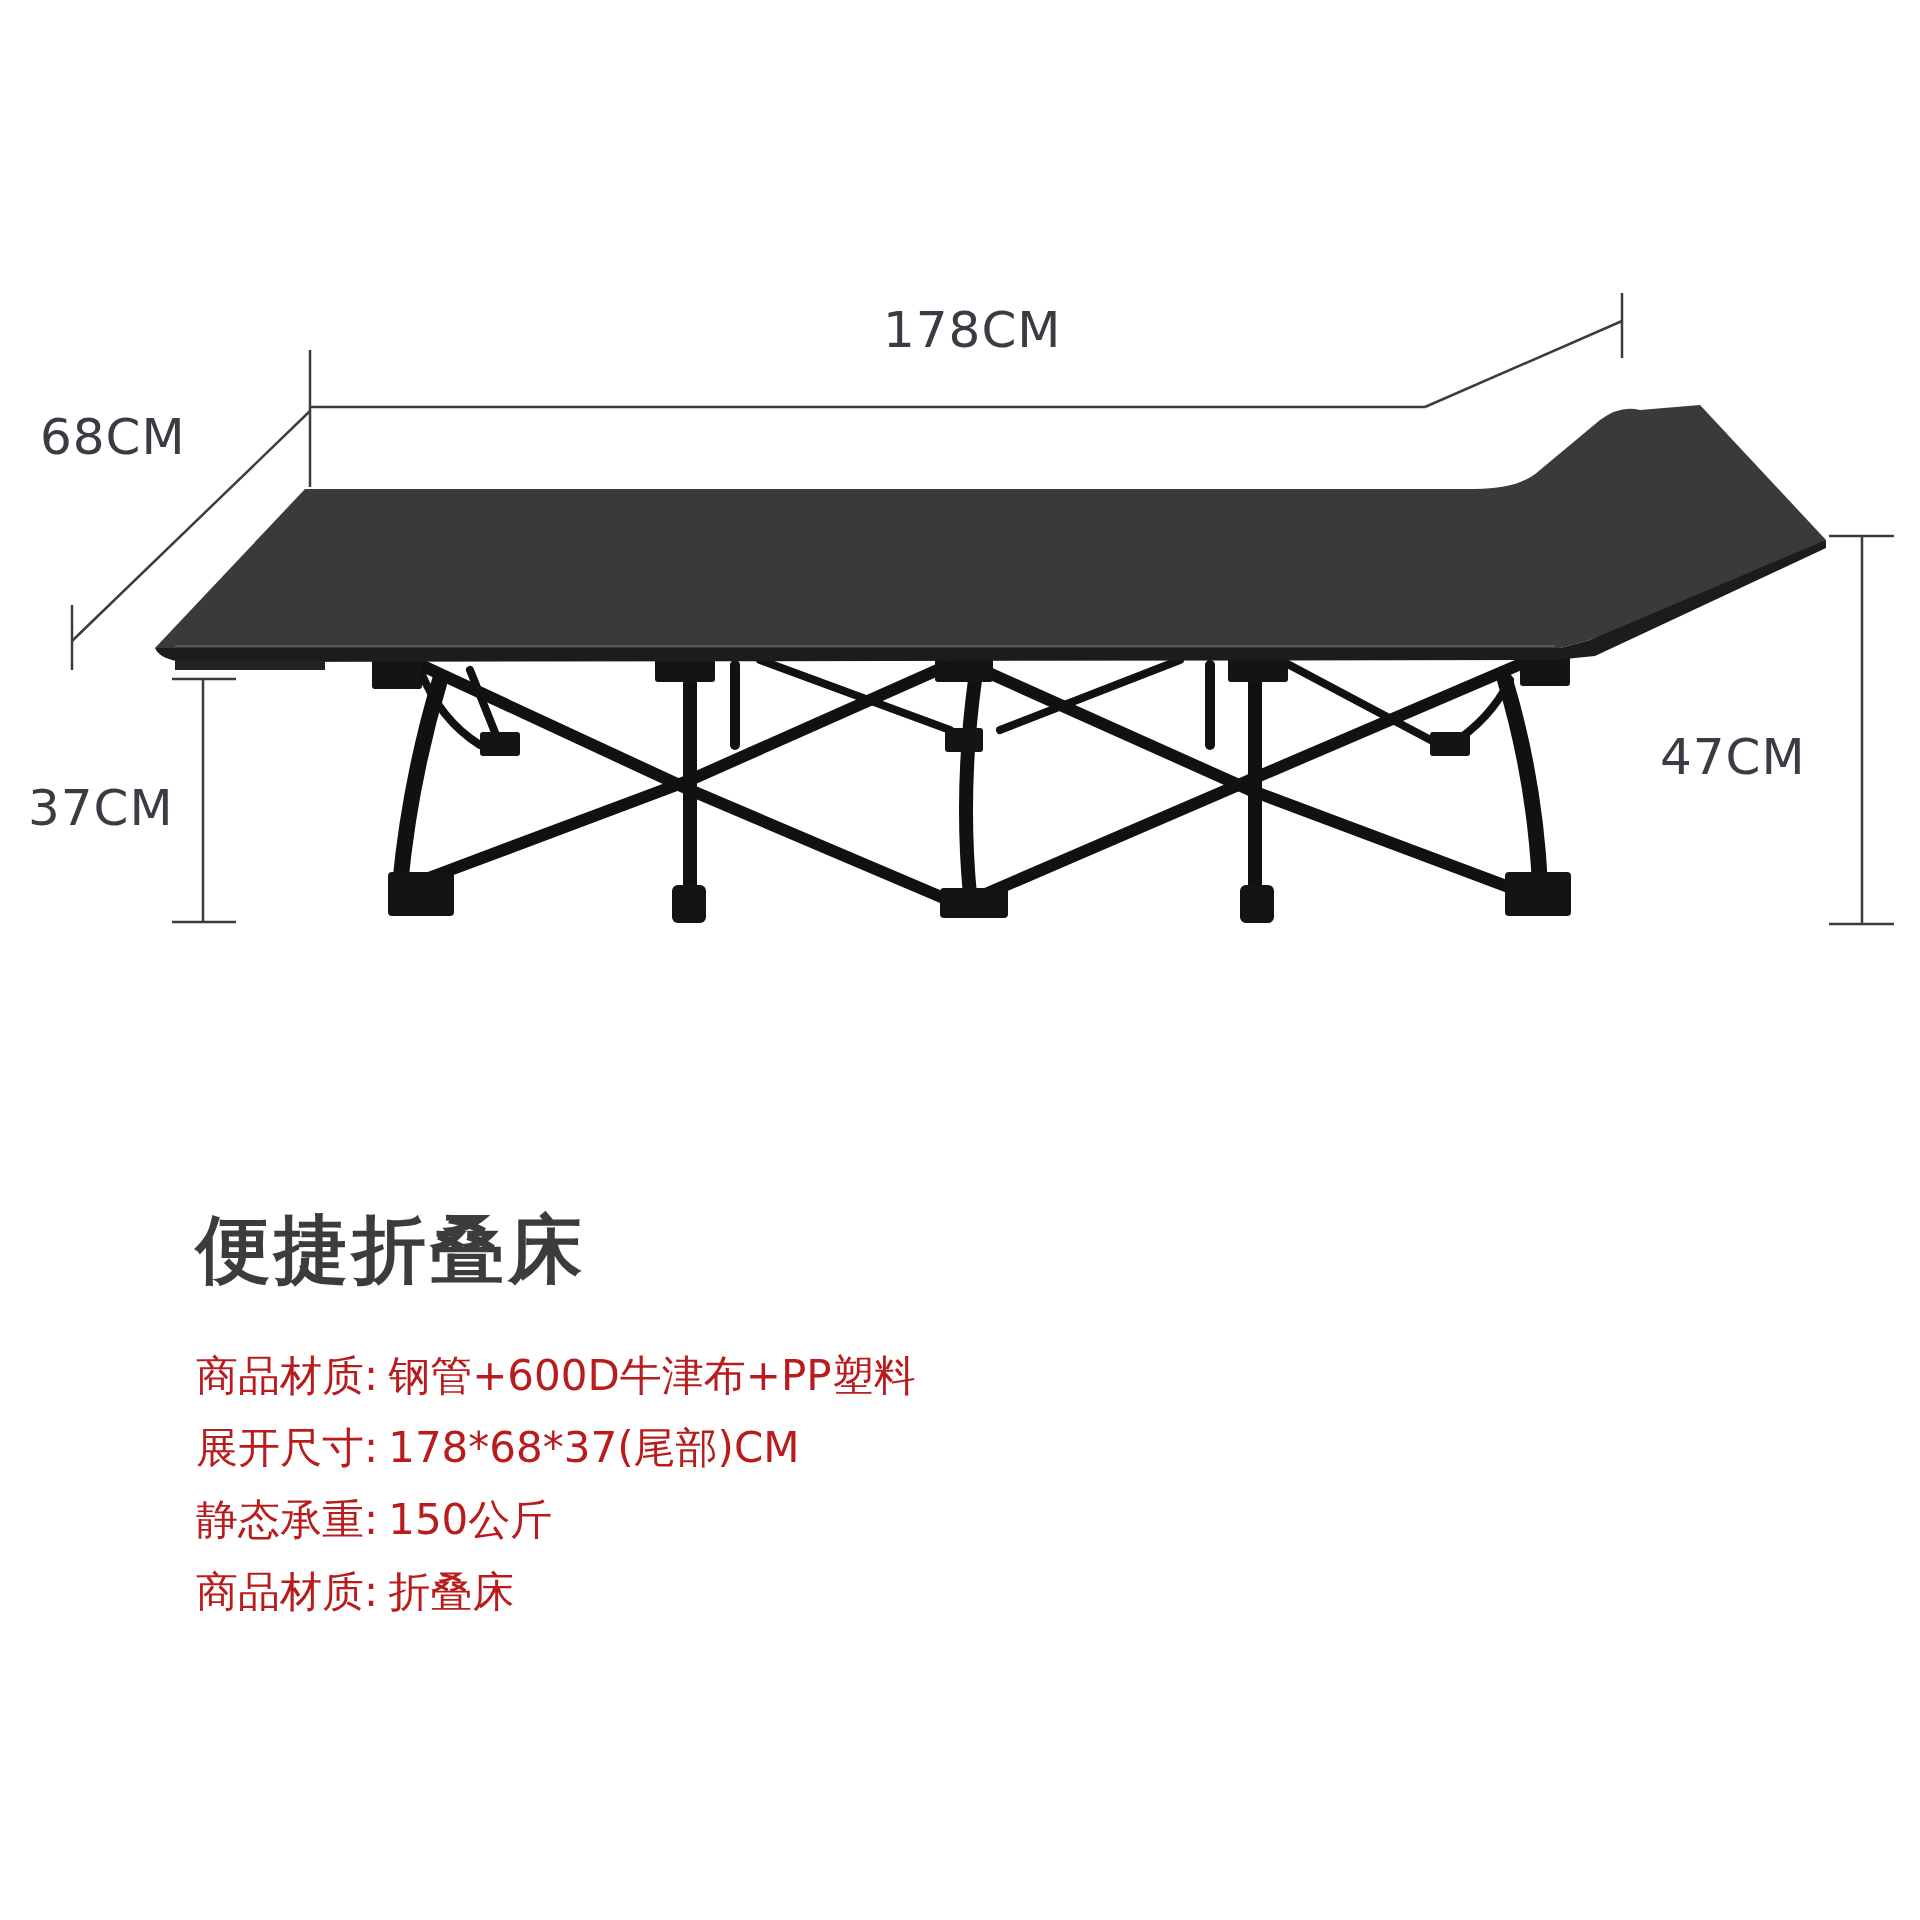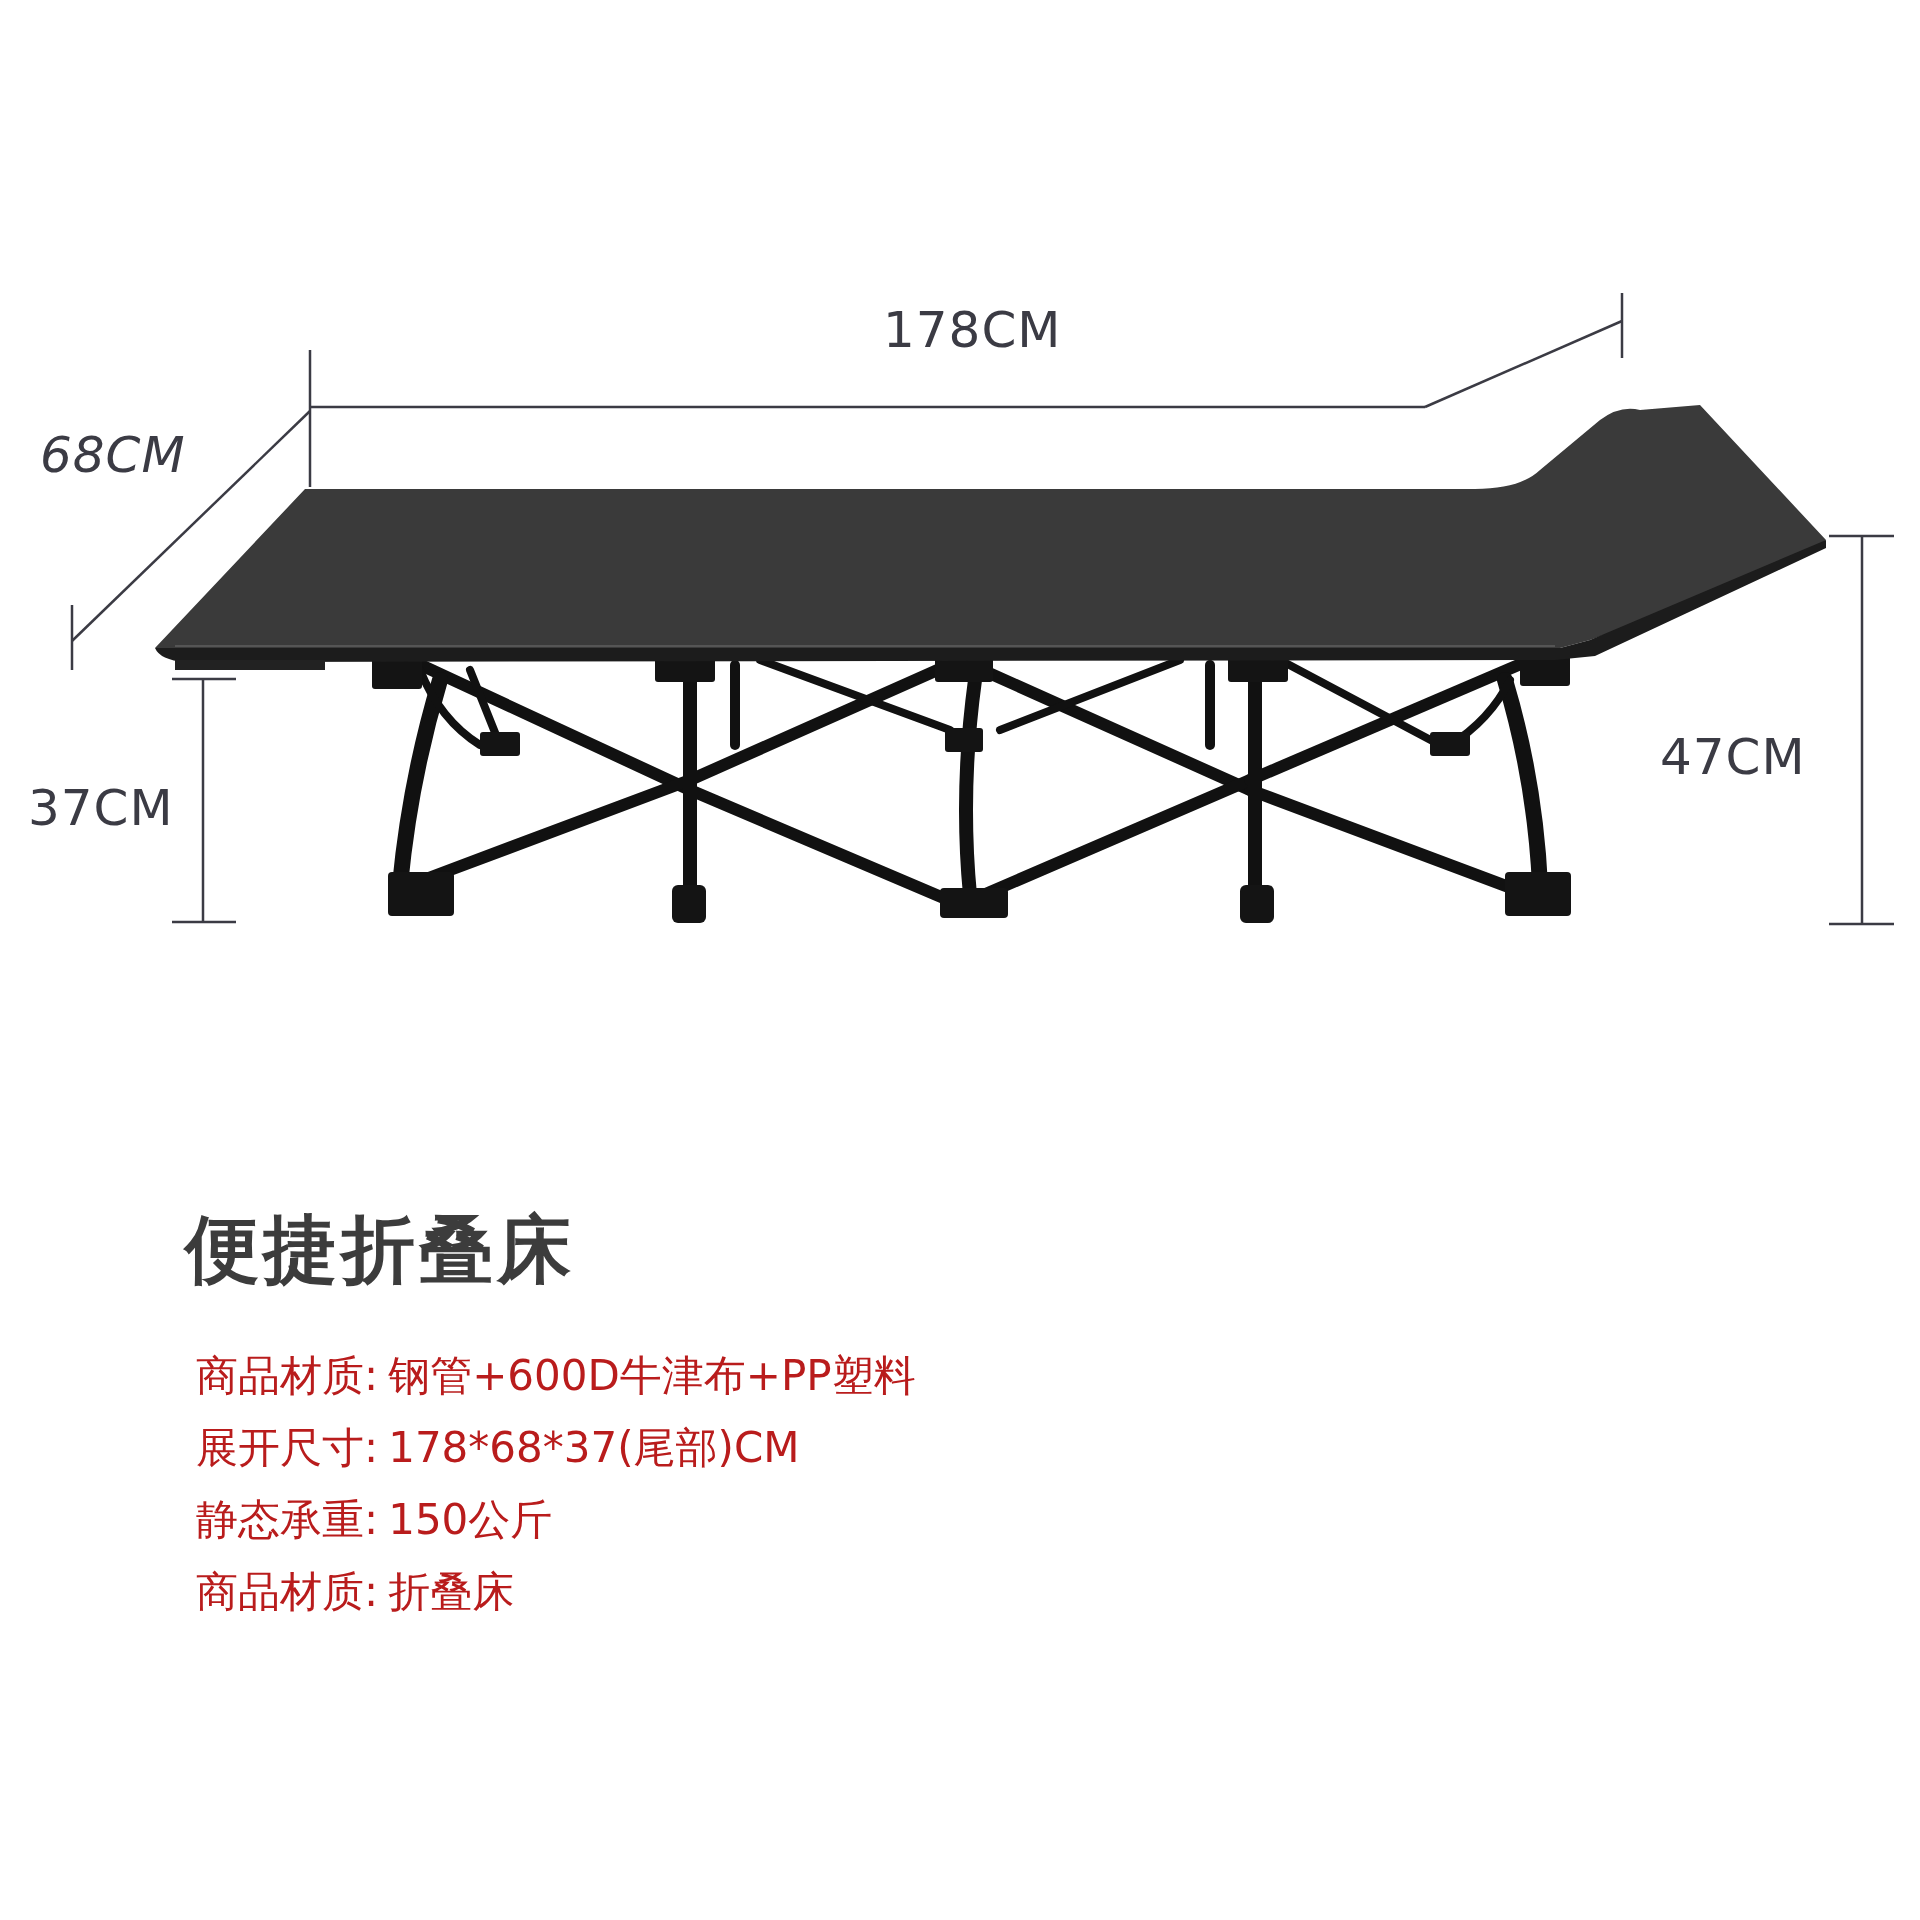--- a/index.html
+++ b/index.html
@@ -1,21 +1,21 @@
 <!DOCTYPE html>
 <html><head>
 <meta charset="utf-8">
 <style>
   html, body { margin: 0; padding: 0; background: #ffffff; }
   body { width: 1920px; height: 1920px; position: relative; overflow: hidden;
          font-family: "DejaVu Sans", "Liberation Sans", sans-serif; color: #3a3a3a; }
   .diagram { position: absolute; left: 0; top: 0; width: 1528px; height: 1000px; }
   .dim-label { position: absolute; font-family: "DejaVu Sans", "Liberation Sans", sans-serif;
                font-size: 50px; color: #3b3b44; letter-spacing: 1px; line-height: 1; }
-  .title { position: absolute; left: 185px; top: 1212px; font-size: 74px; font-weight: bold;
+  .title { position: absolute; left: 196px; top: 1212px; font-size: 74px; font-weight: bold;
            color: #3c3c3c; letter-spacing: 4px; line-height: 1; }
   .specs { position: absolute; left: 196px; top: 1340px; margin: 0; padding: 0; list-style: none; }
   .spec-row { font-size: 42px; line-height: 72px; color: #b91c1c; white-space: nowrap; }
   .spec-row .k::after { content: ":"; }
   .spec-row .v { margin-left: 10px; }
 </style>
 </head>
 <body>
 
 <div class="diagram">
@@ -86,21 +86,21 @@
 
     <g>
       <path d="M155 648 L305 489 L1475 489 Q1520 489 1540 470 L1600 420 Q1620 405 1640 410 L1700 405 L1826 540 Q1790 570 1700 600 L1590 640 L1560 648 Z" fill="#3a3a3a"></path>
       <path d="M155 648 L1560 648 L1590 640 L1826 540 L1826 548 L1595 656 L1555 660 L185 662 Q160 660 155 648 Z" fill="#1c1c1c"></path>
       <path d="M175 646 L1555 646" stroke="#555" stroke-width="2"></path>
       <rect x="175" y="660" width="150" height="10" fill="#222"></rect>
     </g>
   </svg>
 
   <span class="dim-label" style="left:883px; top:305px;">178CM</span>
-  <span class="dim-label" style="left:40px; top:430px;font-style:italic;">68CM</span>
+  <span class="dim-label" style="left:40px; top:412px;">68CM</span>
   <span class="dim-label" style="left:28px; top:783px;text-align:center;">37CM</span>
   <span class="dim-label" style="left:1660px; top:732px;">47CM</span>
 </div>
 
 <div class="title">便捷折叠床</div>
 
 <ul class="specs">
   <li class="spec-row">
     <span class="k">商品材质</span><span class="v">钢管+600D牛津布+PP塑料</span>
   </li>

